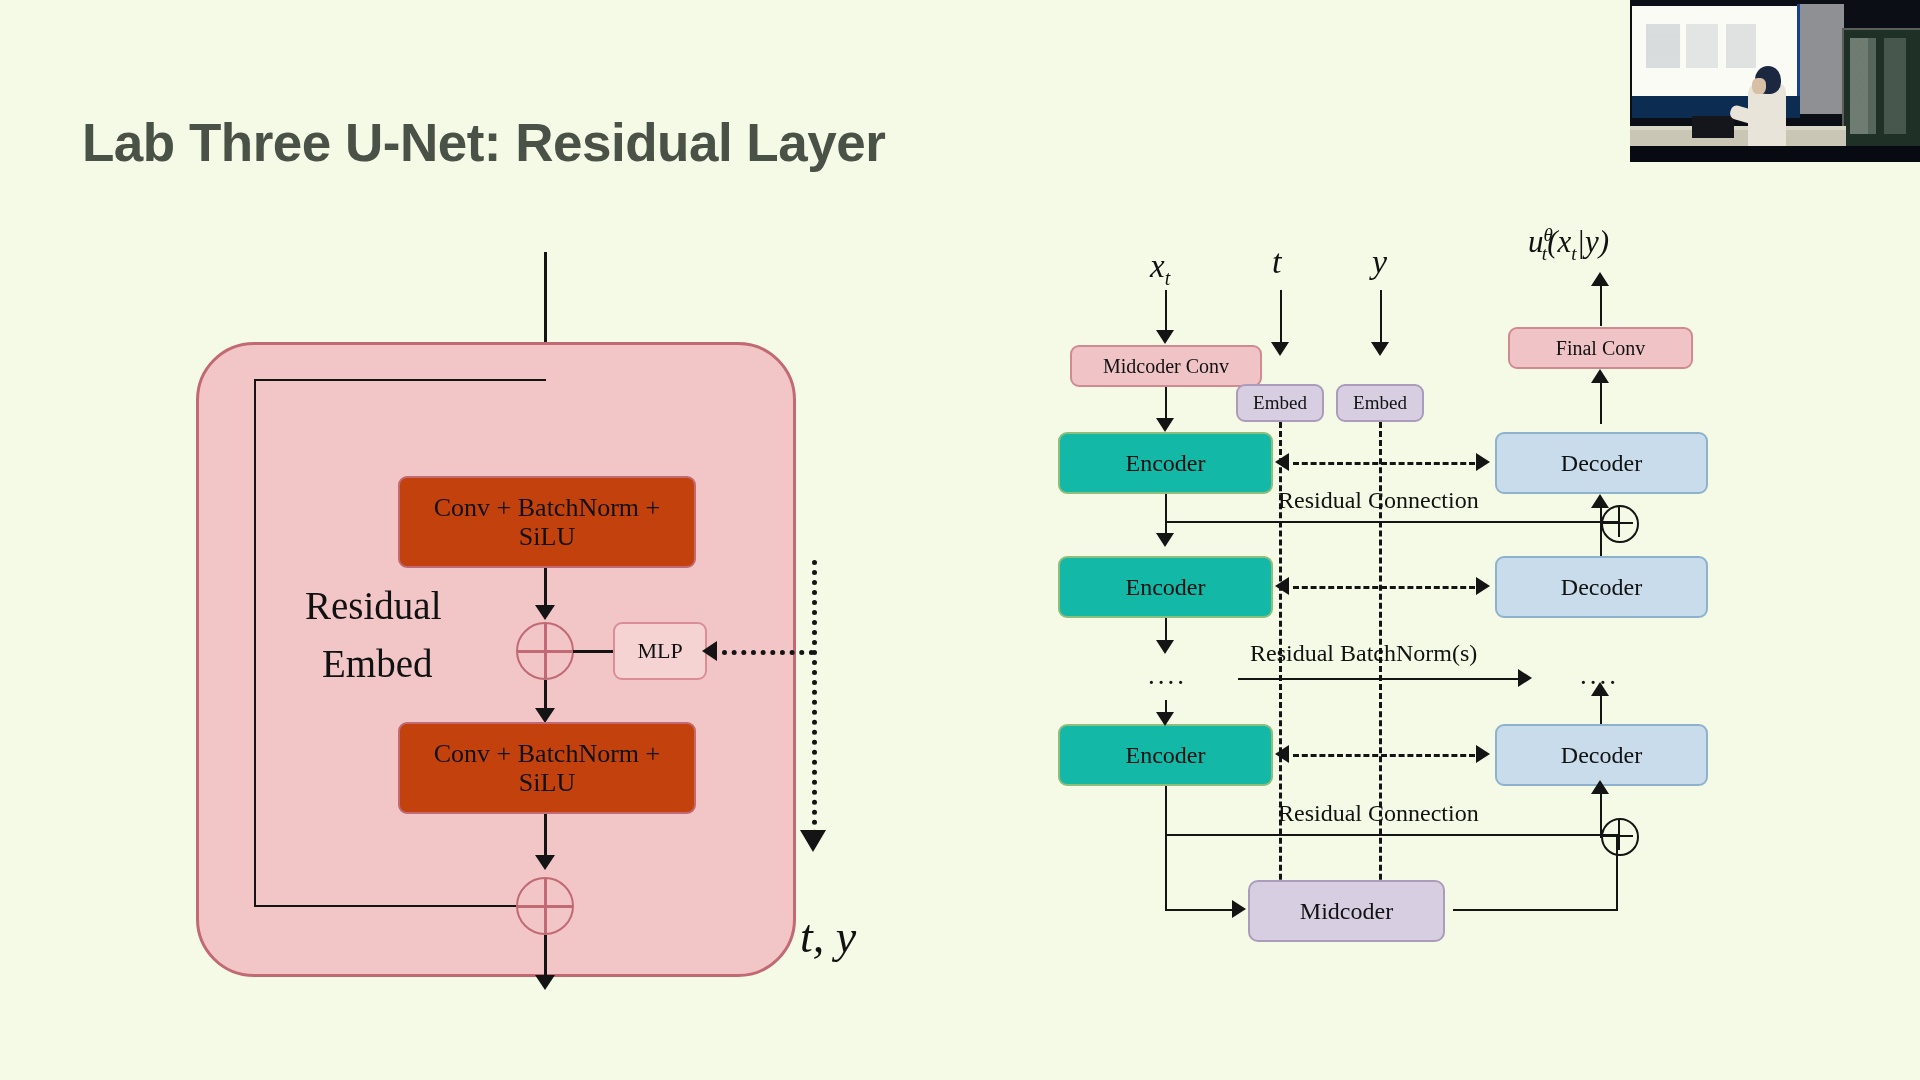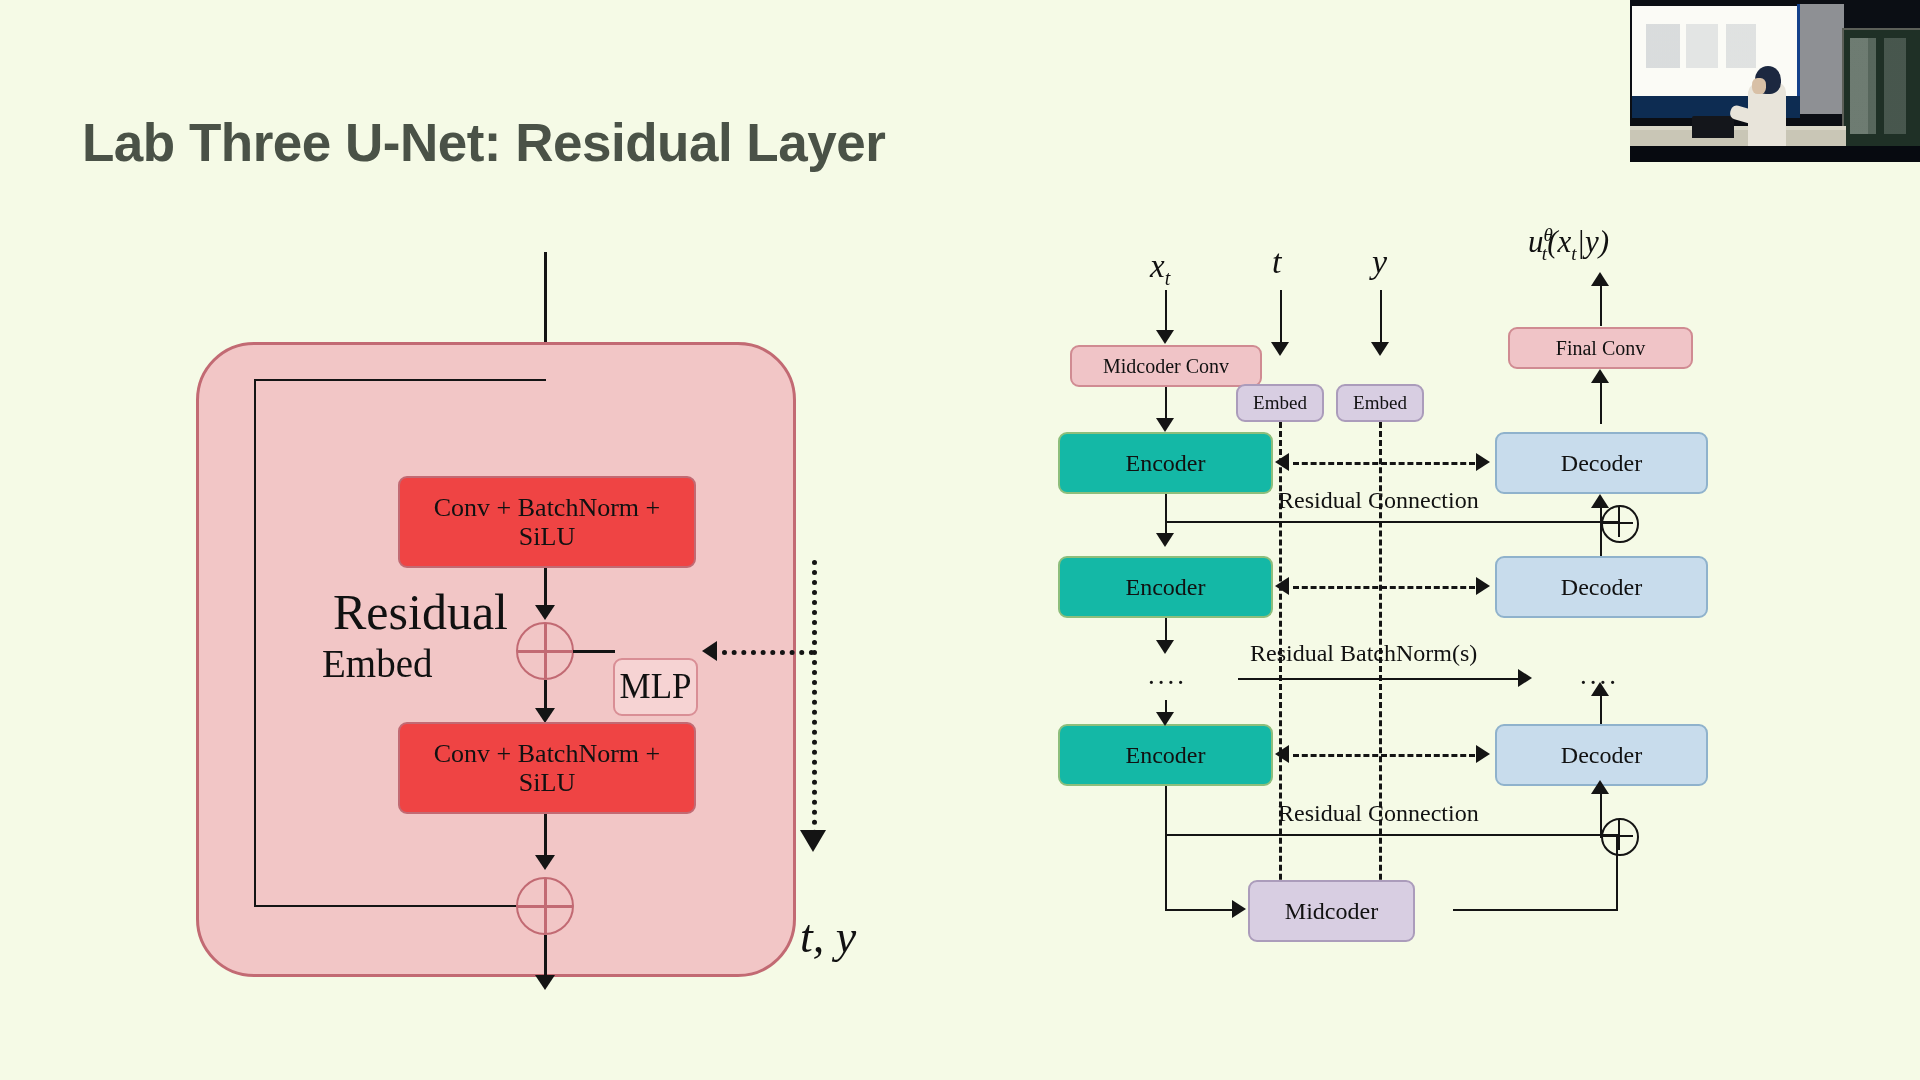--- a/index.html
+++ b/index.html
@@ -77,21 +77,21 @@
   .oplus{position:absolute;border-radius:50%;box-sizing:border-box;}
   .oplus:before,.oplus:after{content:"";position:absolute;background:inherit;}
 
   
   #left-diagram{left:0;top:0;width:900px;height:1080px;}
   .res-shell{
     position:absolute;left:196px;top:342px;width:600px;height:635px;
     background:#f2c6c6;border:3px solid #c26a73;border-radius:58px;box-sizing:border-box;
   }
   .inner-box{
-    background:#ef4444;border:2.5px solid #c26a73;
+    background:#c2410c;border:2.5px solid #c26a73;
   }
   .mlp-box{background:#f6d3d3;border:2.5px solid #d98e95;}
   .oplus-pink{width:58px;height:58px;border:2.5px solid #c26a73;background:transparent;}
   .oplus-pink .hbar{position:absolute;left:-1px;top:26px;width:55px;height:2.5px;background:#c26a73;}
   .oplus-pink .vbar{position:absolute;top:-1px;left:26px;height:55px;width:2.5px;background:#c26a73;}
 
   
   #right-diagram{left:1010px;top:0;width:910px;height:1080px;}
   .b-pink{background:#f0c4c7;border:2px solid #d08b92;}
   .b-green{background:#14b8a6;border:2px solid #8dbe7c;}
@@ -129,38 +129,38 @@
 
     <div class="vline" style="left:544px;top:252px;height:215px;"></div>
     <div class="arrow-d" style="left:535px;top:462px;"></div>
 
     <div class="res-shell"></div>
 
     <div class="thinh" style="left:254px;top:379px;width:292px;"></div>
     <div class="thinv" style="left:254px;top:379px;height:527px;"></div>
     <div class="thinh" style="left:254px;top:905px;width:292px;"></div>
 
-    <div class="plain" style="left:305px;top:583px;font-size:50px;margin-left:28px;">Residual</div>
+    <div class="plain" style="left:305px;top:583px;font-size:39px;">Residual</div>
     <div class="plain" style="left:322px;top:641px;font-size:39px;">Embed</div>
 
     <div class="box inner-box" style="left:398px;top:476px;width:298px;height:92px;font-size:26px;padding:0 12px;">
       <span>Conv + BatchNorm + SiLU</span>
     </div>
 
     <div class="vline" style="left:544px;top:568px;height:42px;"></div>
     <div class="arrow-d" style="left:535px;top:605px;"></div>
 
     <div class="oplus oplus-pink" style="left:516px;top:622px;">
       <span class="hbar"></span>
         <span class="vbar"></span>
     </div>
 
     <div class="hline" style="left:573px;top:650px;width:42px;"></div>
 
-    <div class="box mlp-box" style="left:613px;top:658px;width:85px;height:58px;font-size:35px;">
+    <div class="box mlp-box" style="left:613px;top:622px;width:94px;height:58px;font-size:22px;">
       <span>MLP</span>
     </div>
 
     <div class="arrow-l" style="left:702px;top:641px;"></div>
     <div class="dashh" style="left:722px;top:650px;width:92px;border-top:5px dotted #141414;"></div>
 
     <div class="dashv" style="left:812px;top:560px;height:275px;border-left:5px dotted #141414;"></div>
     <div class="arrow-d" style="left:800px;top:830px;border-left-width:13px;border-right-width:13px;border-top-width:22px;"></div>
 
     <div class="mathlbl" style="left:800px;top:910px;font-size:46px;">t, y</div>
@@ -300,20 +300,20 @@
     <div class="thinv" style="left:155px;top:786px;height:50px;"></div>
     <div class="oplus-dark" style="left:591px;top:818px;">
       <span class="hbar"></span>
         <span class="vbar"></span>
     </div>
 
     <div class="thinv" style="left:155px;top:834px;height:77px;"></div>
     <div class="thinh" style="left:155px;top:909px;width:68px;"></div>
     <div class="arrow-r" style="left:222px;top:900px;border-top-width:9px;border-bottom-width:9px;border-left-width:14px;"></div>
 
-    <div class="box b-purple" style="left:238px;top:880px;width:167px;height:62px;font-size:24px;">
+    <div class="box b-purple" style="left:238px;top:880px;width:197px;height:62px;font-size:24px;border-radius:10px;">
       <span>Midcoder</span>
     </div>
 
     <div class="thinh" style="left:443px;top:909px;width:165px;"></div>
     <div class="thinv" style="left:606px;top:834px;height:77px;"></div>
   </div>
 </div>
 
 </body></html>

